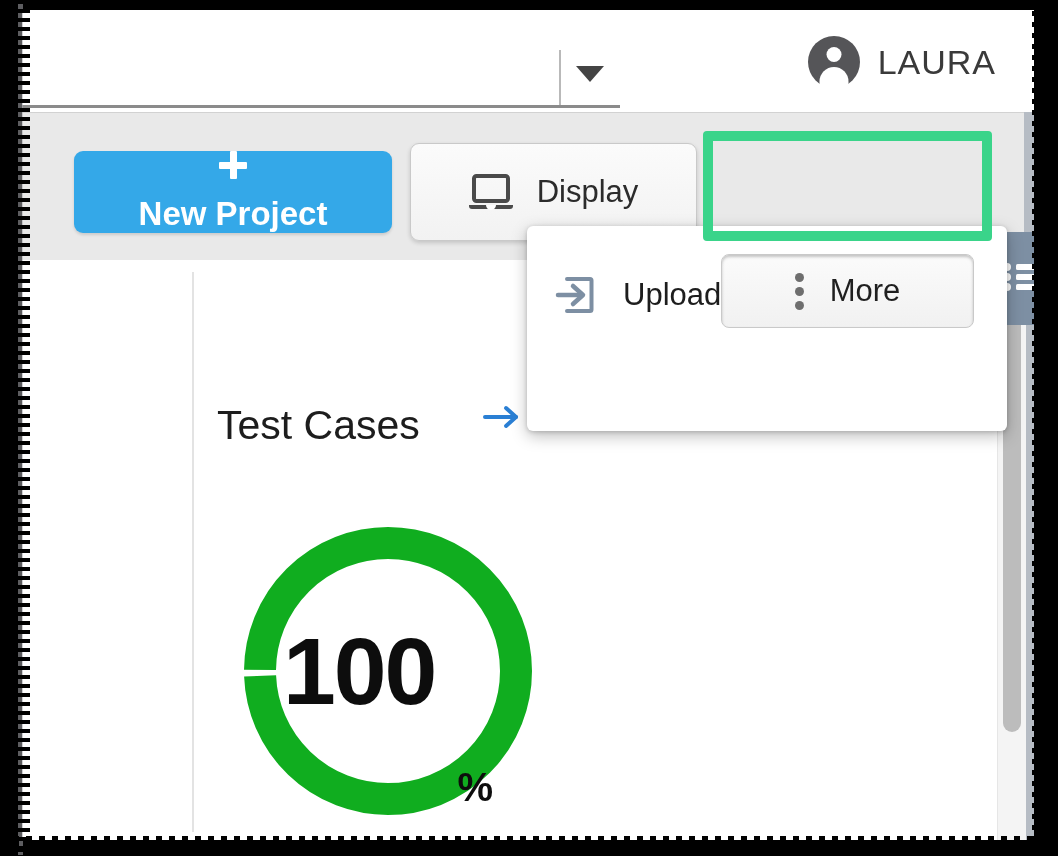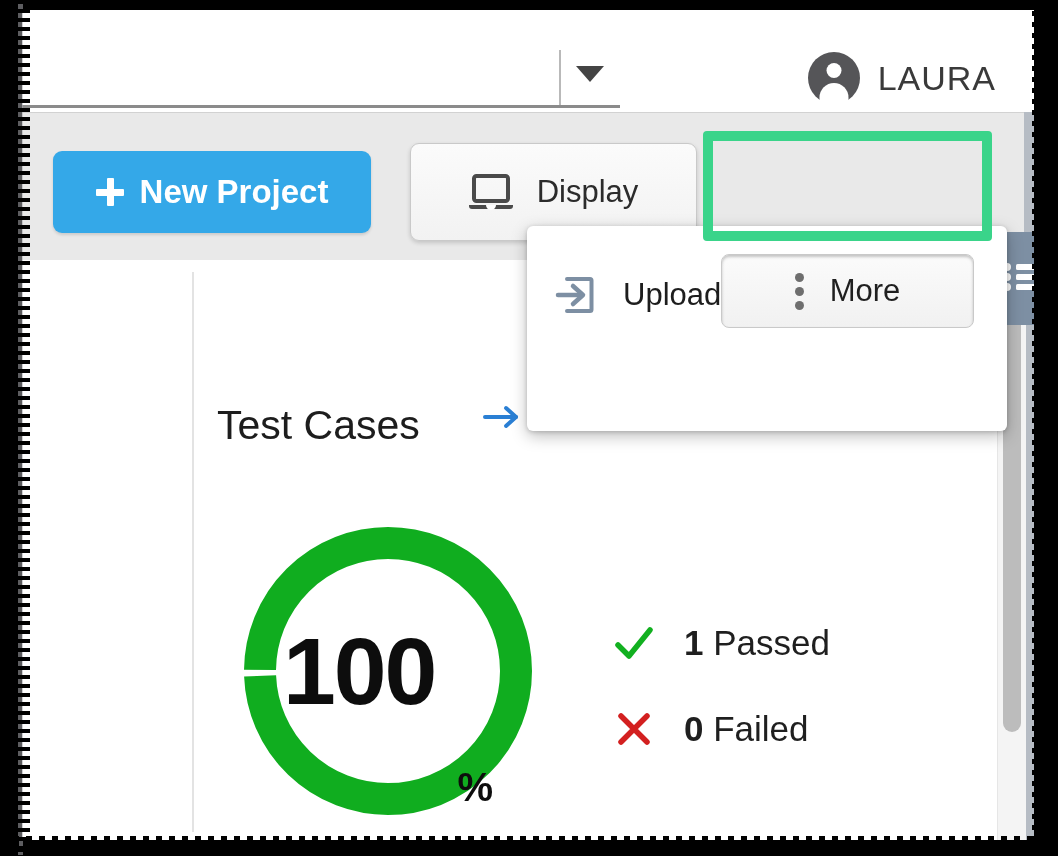--- a/index.html
+++ b/index.html
@@ -108,21 +108,20 @@
     border-right: 14px solid transparent;
     border-top: 16px solid #444;
     cursor: pointer;
   }
   #user-block {
     position: absolute;
     right: 38px; top: 28px;
     display: flex;
     align-items: center;
     gap: 18px;
-    margin-top: 16px;
   }
   #avatar {
     width: 52px; height: 52px;
     border-radius: 50%;
     background: #555558;
     position: relative;
     flex: 0 0 auto;
   }
   #avatar::before {
     content: "";
@@ -153,35 +152,36 @@
   
   #toolbar {
     position: absolute;
     left: 0; top: 104px;
     width: 1012px; height: 148px;
     background: #e9e9e9;
     border-top: 1px solid #d2d2d2;
   }
   #btn-new-project {
     position: absolute;
-    left: 31px; top: 38px;
+    left: 52px; top: 38px;
     width: 318px; height: 82px;
     background: #34a8e8;
     border: none;
     border-radius: 9px;
     color: #ffffff;
     font-size: 33px;
     font-weight: bold;
     font-family: "Liberation Sans", sans-serif;
     display: flex;
     align-items: center;
     justify-content: center;
     gap: 16px;
     cursor: pointer;
     box-shadow: 0 2px 3px rgba(0,0,0,0.13);
+    flex-direction: column;
   }
   .plus-icon {
     position: relative;
     width: 28px; height: 28px;
     flex: 0 0 auto;
   }
   .plus-icon::before, .plus-icon::after {
     content: "";
     position: absolute;
     background: #ffffff;
@@ -511,44 +511,20 @@
       <div id="donut-wrap">
         <svg viewBox="0 0 306 306" width="306" height="306">
           <circle cx="153" cy="153" r="128" fill="none" stroke="#10ad1f" stroke-width="32" stroke-dasharray="798 6" stroke-dashoffset="200" transform="rotate(-90 153 153)"></circle>
         </svg>
         <div id="donut-center">
           <span id="donut-value">100</span>
           <span id="donut-unit">%</span>
         </div>
       </div>
 
-      <div id="legend">
-
-        <div class="legend-row">
-          <span class="legend-icon">
-            <svg viewBox="0 0 44 44" width="44" height="44">
-              <path d="M6 24 L17 35 L38 9" fill="none" stroke="#12b020" stroke-width="5.5" stroke-linecap="round" stroke-linejoin="round"></path>
-            </svg>
-          </span>
-          <span class="legend-text">
-            <b>1</b><span>&nbsp;</span><span>Passed</span>
-          </span>
-        </div>
-
-        <div class="legend-row">
-          <span class="legend-icon">
-            <svg viewBox="0 0 44 44" width="44" height="44">
-              <path d="M9 9 L35 35 M35 9 L9 35" fill="none" stroke="#d32020" stroke-width="5.5" stroke-linecap="round"></path>
-            </svg>
-          </span>
-          <span class="legend-text">
-            <b>0</b><span>&nbsp;</span><span>Failed</span>
-          </span>
-        </div>
-      </div>
     </div>
 
     <div id="scrollbar-track">
       <div id="scrollbar-thumb"></div>
     </div>
     <div id="right-gutter"></div>
 
   </div>
 
   <div class="ragged" id="ragged-top"></div>

